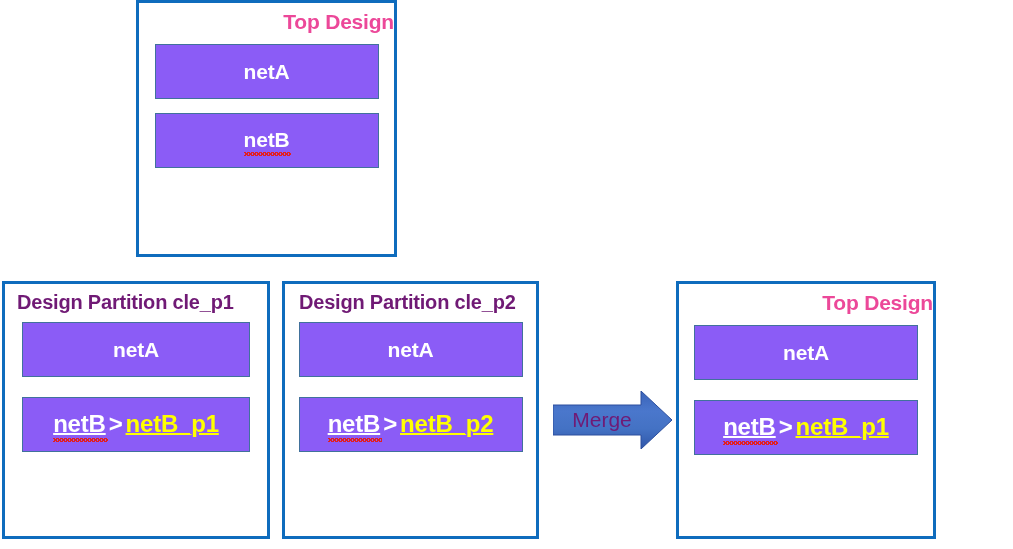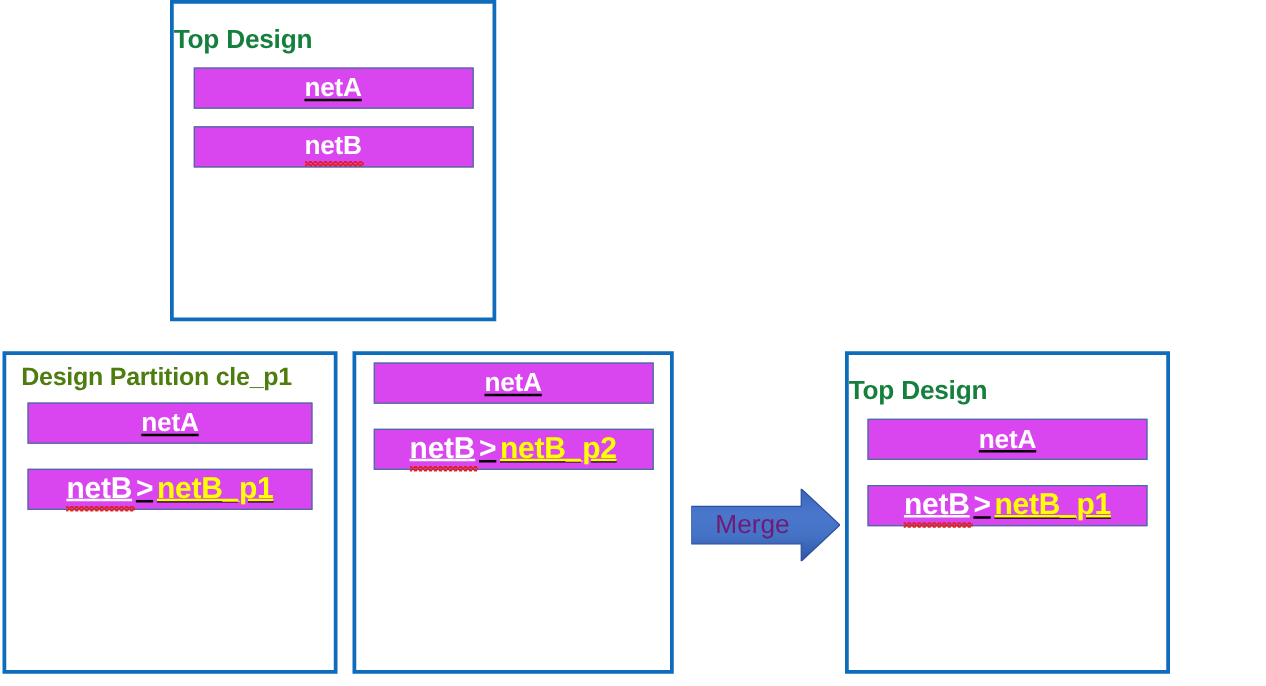--- a/index.html
+++ b/index.html
@@ -23,50 +23,49 @@
     border: 3px solid #0f6cbd;
     box-sizing: border-box;
   }
   .design-box.top-left   { left: 136px; top: 0px;   width: 261px; height: 257px; }
   .design-box.part-one   { left: 2px;   top: 281px; width: 268px; height: 258px; }
   .design-box.part-two   { left: 282px; top: 281px; width: 257px; height: 258px; }
   .design-box.top-right  { left: 676px; top: 281px; width: 260px; height: 258px; }
 
   
   .box-title {
-    text-align: left;
+    text-align: right;
     font-weight: bold;
     font-size: 21px;
     line-height: 28px;
-    color: #15803d;
-    margin-top: 15px;
+    color: #ec4899;
+    margin-top: 5px;
     letter-spacing: -0.2px;
     white-space: nowrap;
   }
   .box-title.partition {
-    color: #4d7c0f;
+    color: #701a75;
     text-align: left;
     font-size: 20px;
     margin-top: 4px;
     padding-left: 12px;
   }
   .design-box.part-two .box-title.partition { padding-left: 14px; }
 
   
   .net-bar {
     position: relative;
-    background: #d946ef;
+    background: #8b5cf6;
     border: 1px solid #41719c;
     box-sizing: border-box;
-    height: 33px;
+    height: 55px;
     display: flex;
     align-items: center;
     justify-content: center;
     margin: 0 auto;
-    text-decoration: underline;
   }
   .design-box.top-left  .net-bar { width: 224px; }
   .design-box.part-one  .net-bar { width: 228px; }
   .design-box.part-two  .net-bar { width: 224px; }
   .design-box.top-right .net-bar { width: 224px; }
 
   .design-box.top-left  .net-bar.bar-a { margin-top: 8px; }
   .design-box.top-left  .net-bar.bar-b { margin-top: 14px; }
   .design-box.part-one  .net-bar.bar-a { margin-top: 6px; }
   .design-box.part-one  .net-bar.bar-b { margin-top: 20px; }
@@ -165,20 +164,21 @@
   </div>
 
   <div class="net-bar bar-b">
     <span class="net-label">
       <span class="squiggle underlined tok-white">netB</span><span class="tok-gt">&gt;</span><span class="underlined tok-yellow">netB_p1</span>
     </span>
   </div>
 </div>
 
 <div class="design-box part-two">
+  <div class="box-title partition">Design Partition cle_p2</div>
 
   <div class="net-bar bar-a">
     <span class="net-label plain">netA</span>
   </div>
 
   <div class="net-bar bar-b">
     <span class="net-label">
       <span class="squiggle underlined tok-white">netB</span><span class="tok-gt">&gt;</span><span class="underlined tok-yellow">netB_p2</span>
     </span>
   </div>

